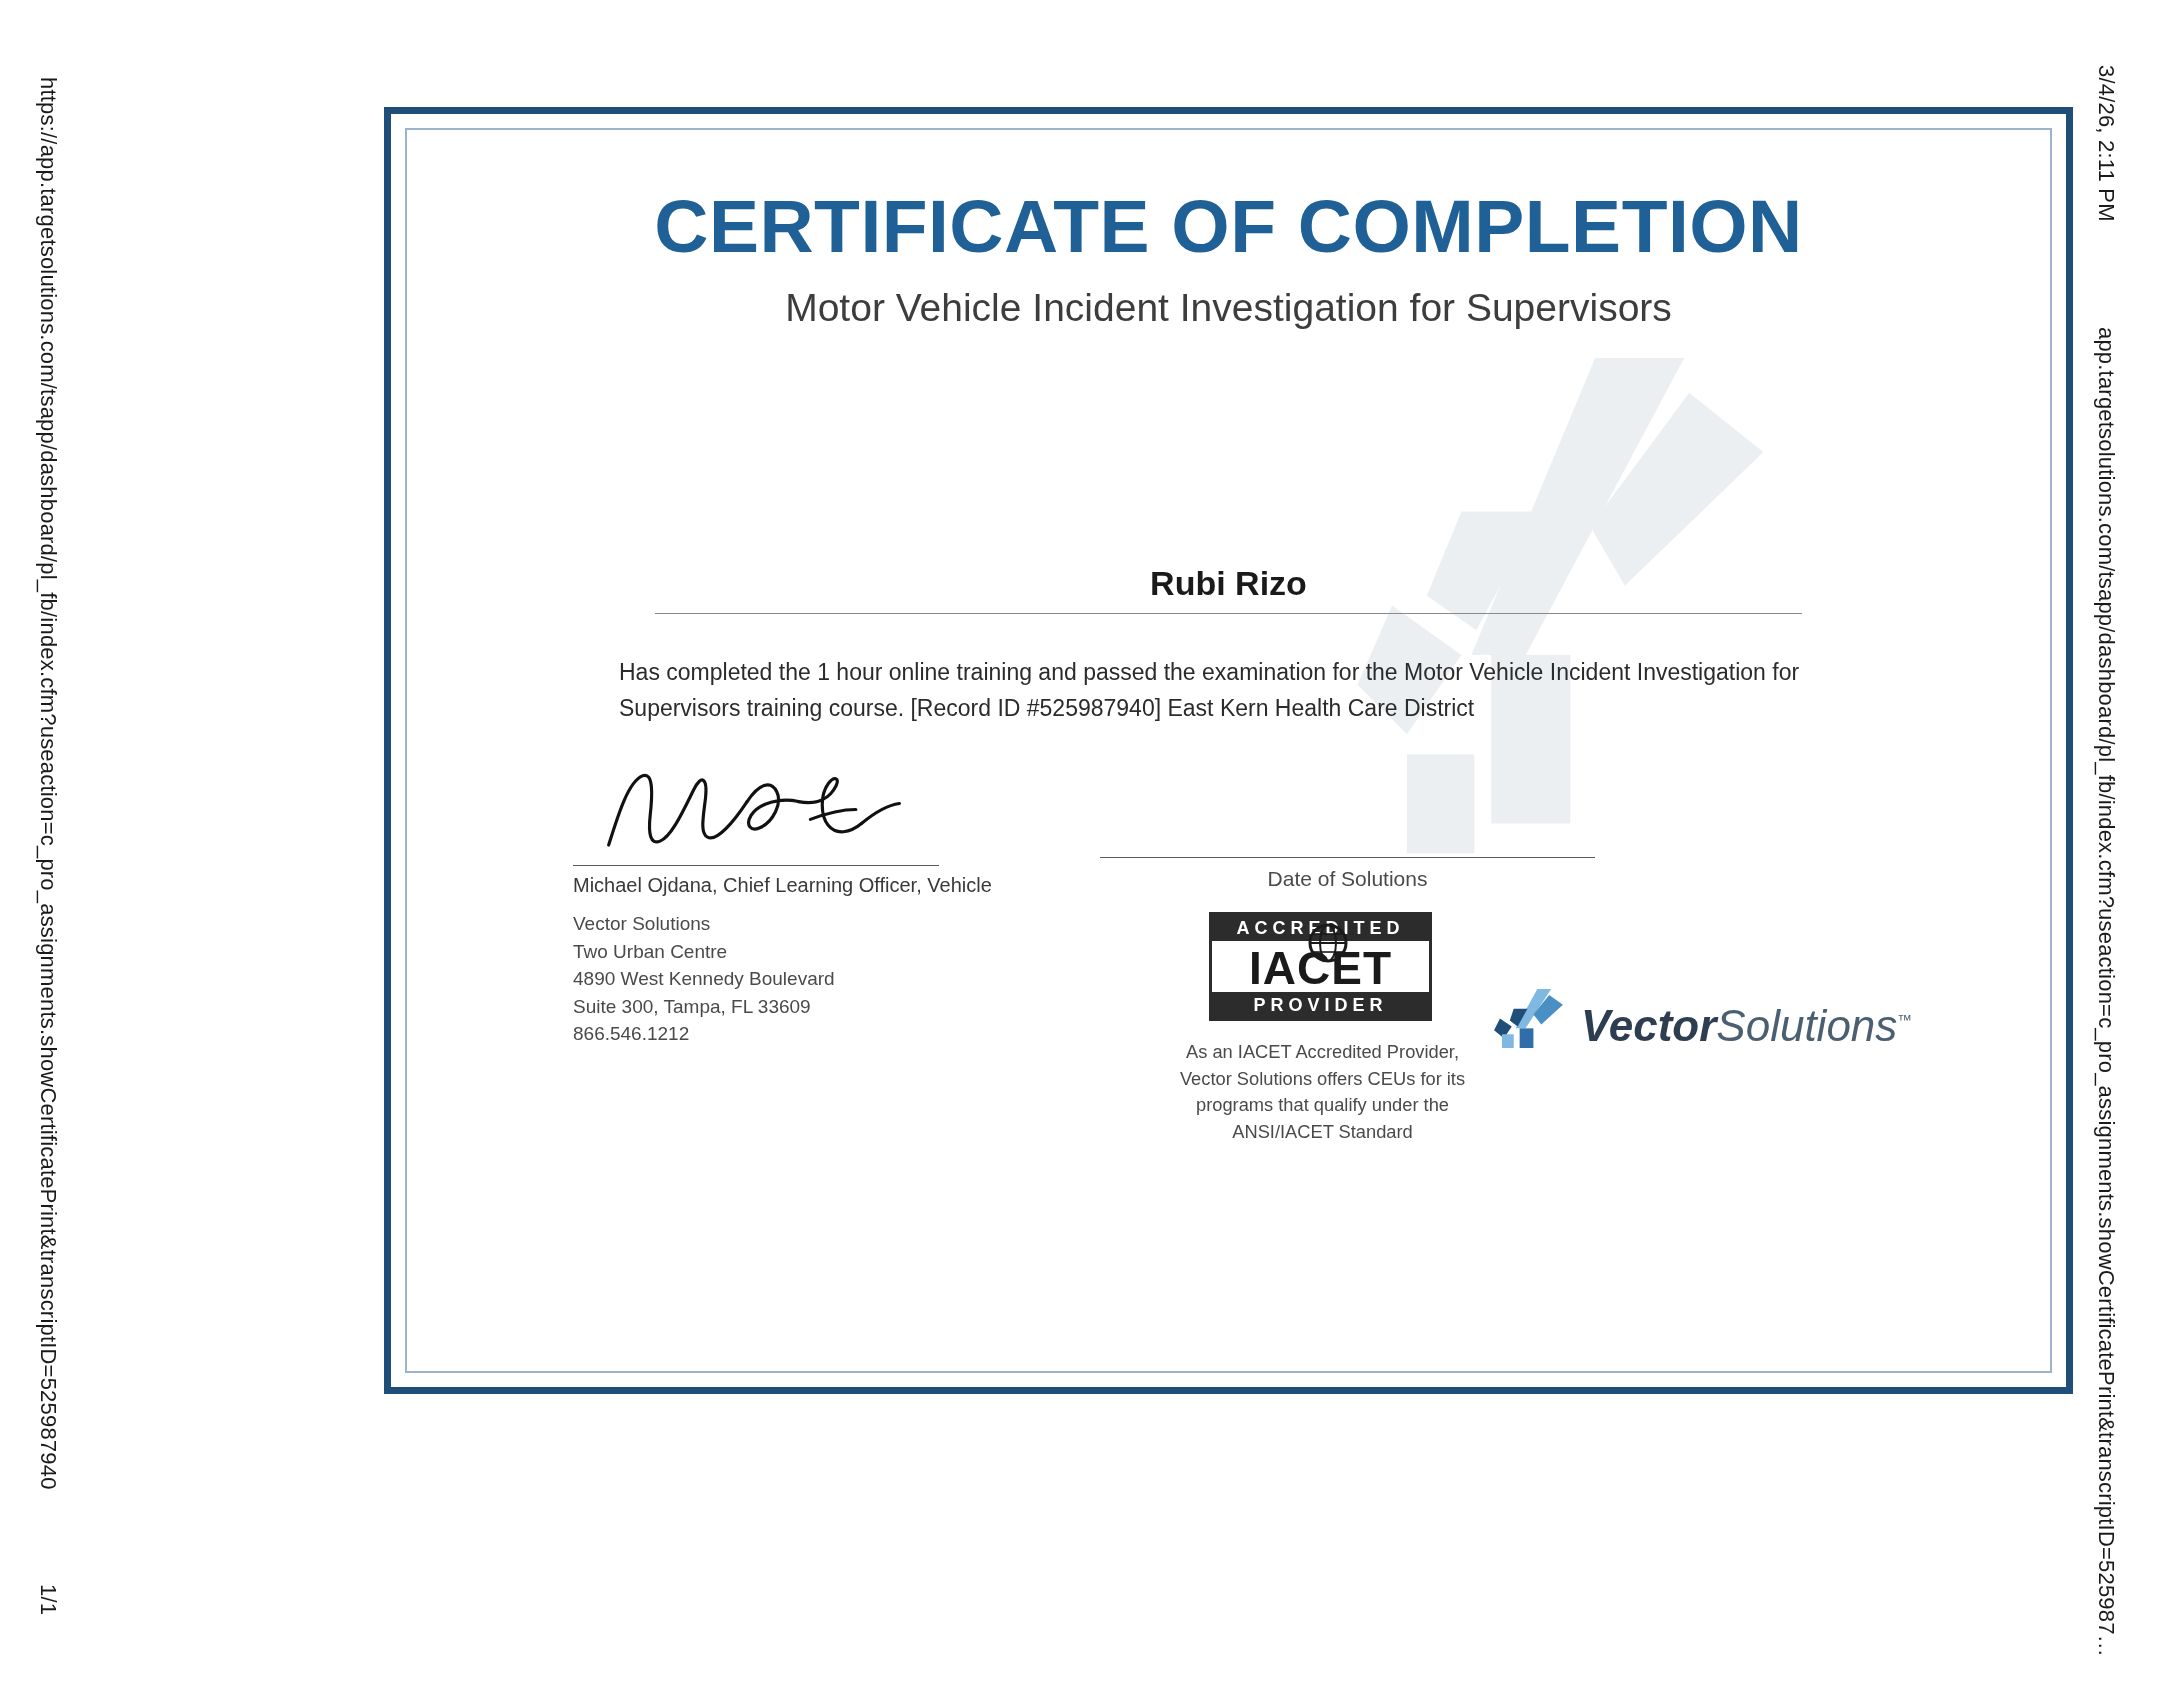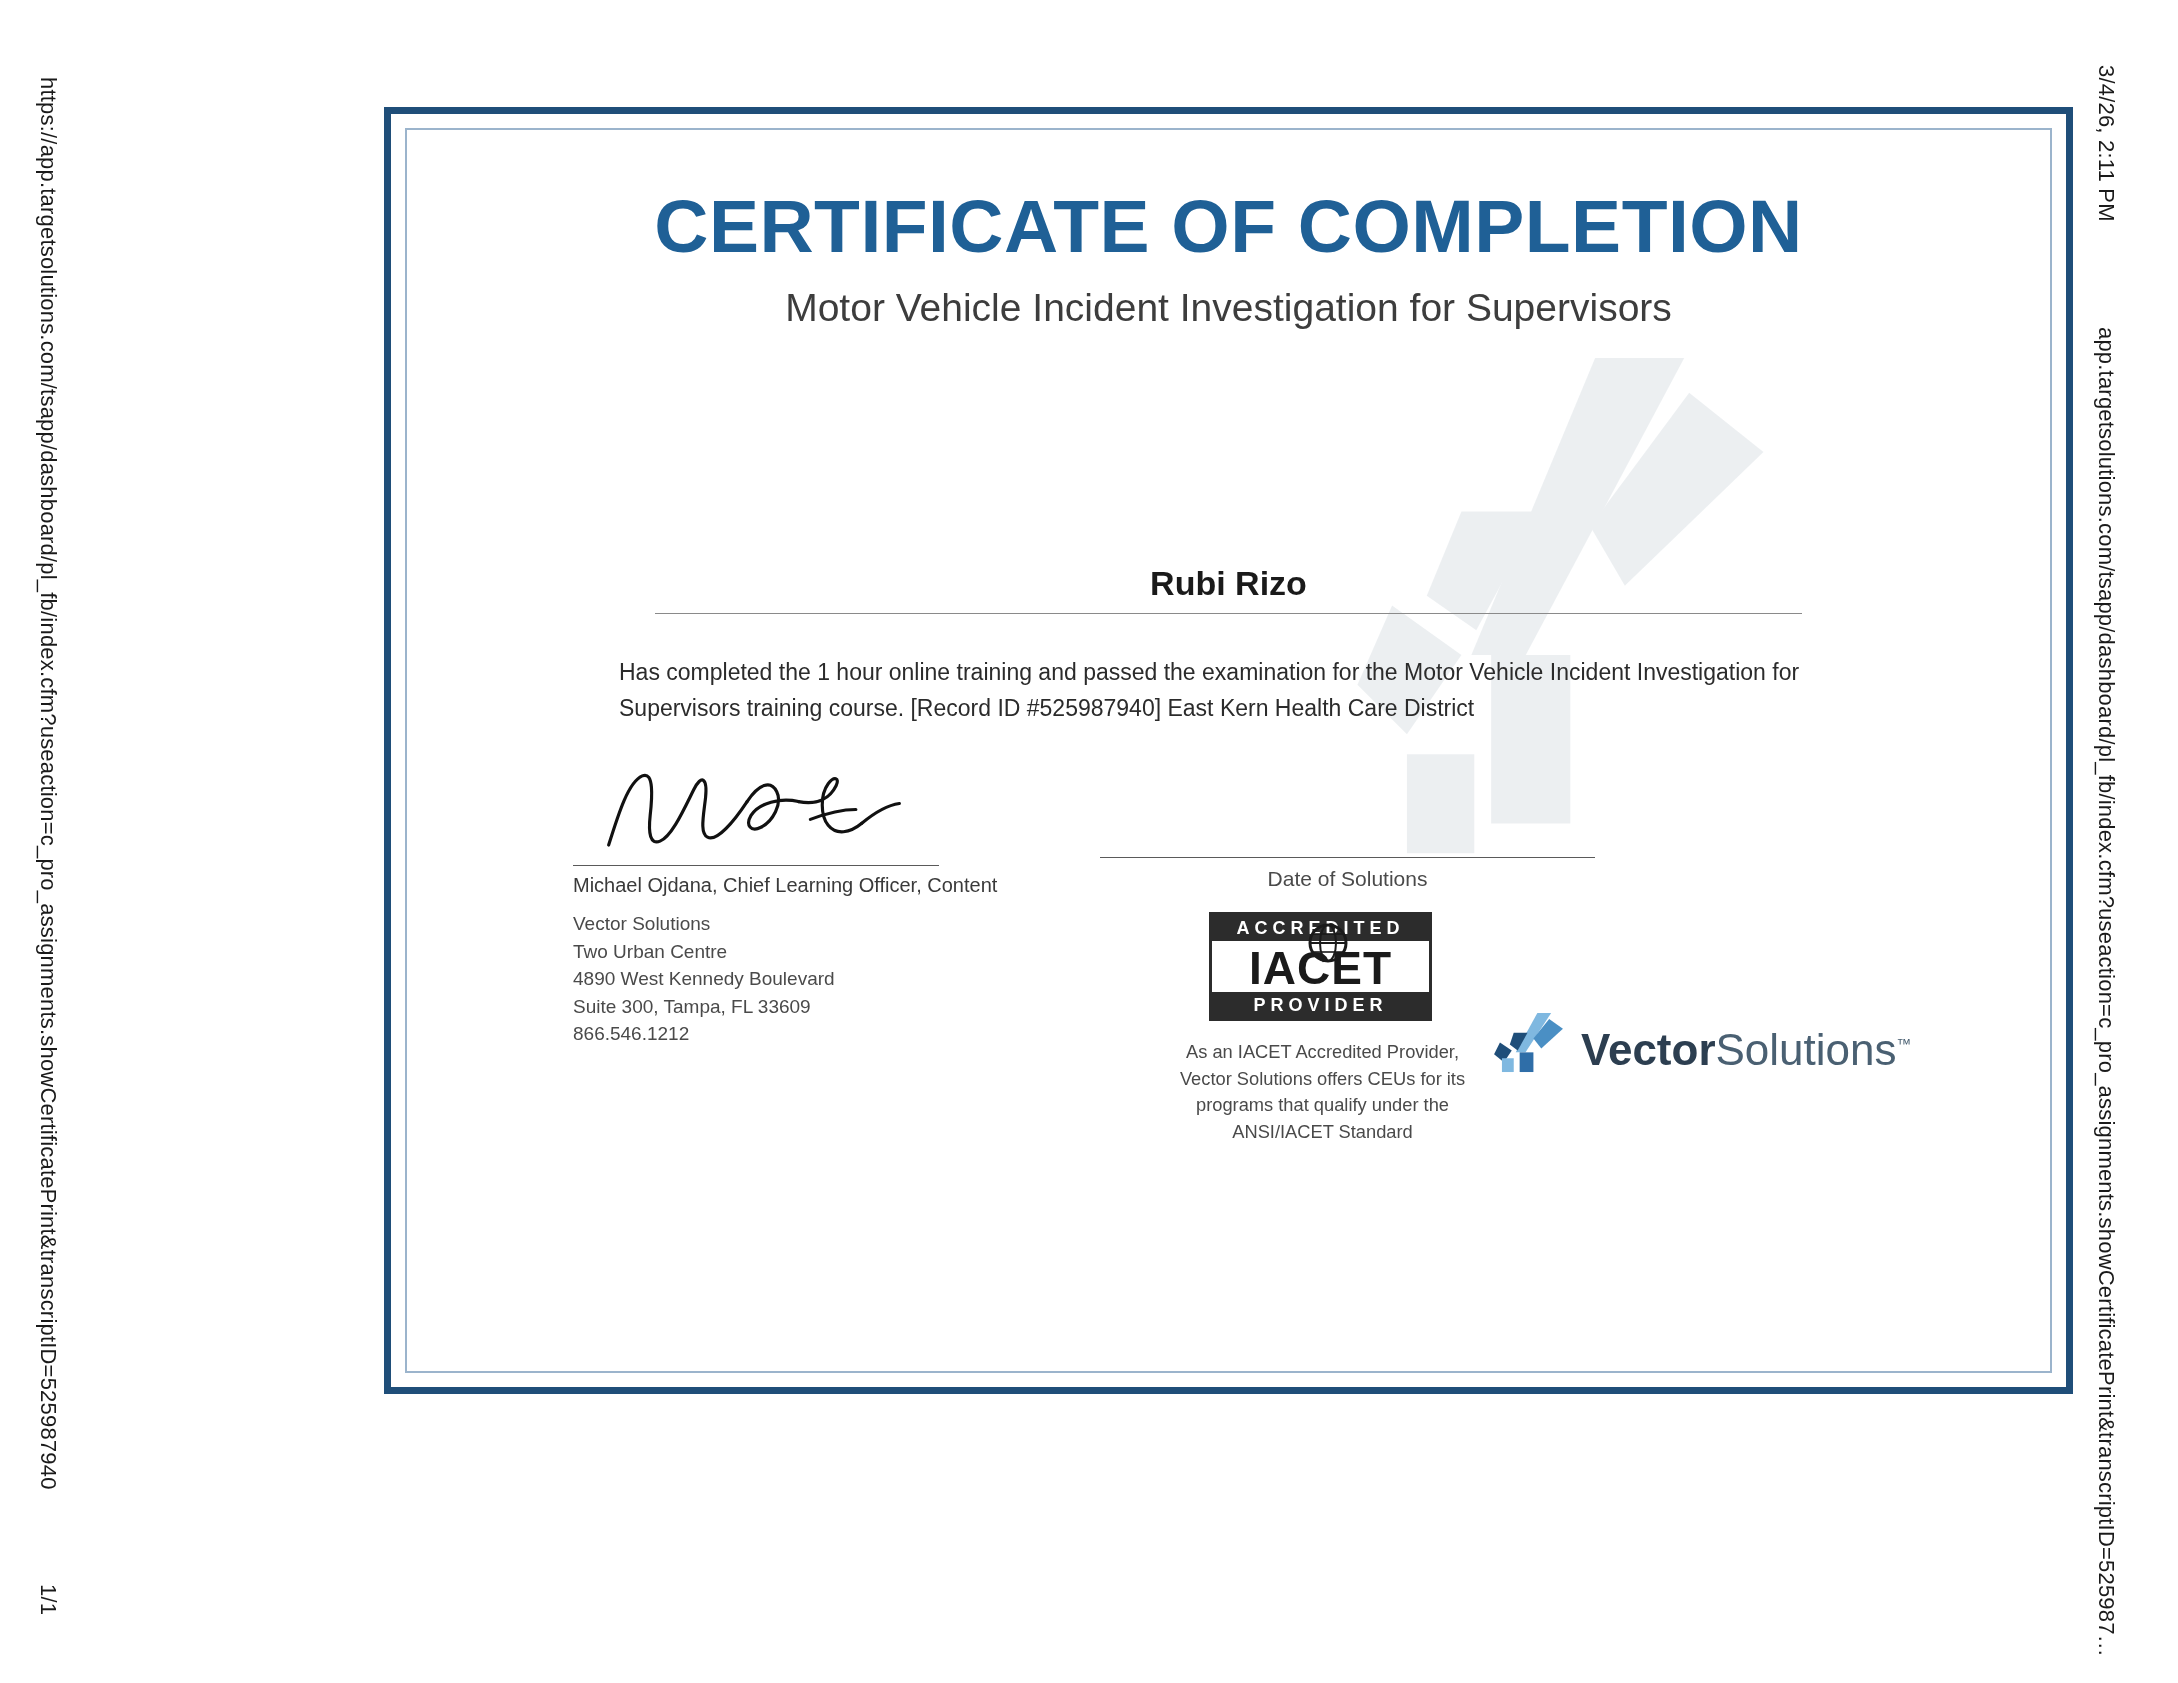--- a/index.html
+++ b/index.html
@@ -264,23 +264,24 @@
     text-align: center;
     font-size: 18.3px;
     line-height: 1.45;
     color: #4a4a4a;
   }
 
   
   .vs-logo {
     position: absolute;
     left: 1079px;
-    top: 881px;
+    top: 857px;
     width: 416px;
     height: 69px;
+    font-style: italic;
   }
   .vs-mark {
     position: absolute;
     left: 0;
     top: 2px;
     width: 85px;
     height: 61px;
   }
   .vs-text {
     position: absolute;
@@ -332,21 +333,21 @@
     <svg class="signature-svg" viewBox="0 0 360 110">
       <g fill="none" stroke="#111111" stroke-width="3.2" stroke-linecap="round" stroke-linejoin="round">
         <path d="M32 92 C42 60, 52 28, 66 22 C78 17, 76 44, 74 62 C72 80, 74 92, 84 88 C96 83, 108 56, 118 36 C126 20, 132 24, 130 44 C128 62, 124 80, 132 84 C142 89, 160 66, 172 48"></path>
         <path d="M172 48 C184 30, 196 26, 202 38 C208 50, 198 68, 186 74 C176 79, 170 72, 176 62 C184 49, 206 44, 224 48"></path>
         <path d="M224 48 C244 52, 256 44, 262 32 C266 24, 260 22, 254 30 C246 41, 246 62, 254 72 C262 82, 276 80, 288 70"></path>
         <path d="M236 66 C252 60, 268 56, 282 56"></path>
         <path d="M288 70 C300 60, 312 52, 326 50"></path>
       </g>
     </svg>
     <div class="sig-rule"></div>
-    <div class="sig-caption">Michael Ojdana, Chief Learning Officer, Content</div>
+    <div class="sig-caption">Michael Ojdana, Chief Learning Officer, Vehicle</div>
 
     <div class="address-block">
       <div>Vector Solutions</div>
       <div>Two Urban Centre</div>
       <div>4890 West Kennedy Boulevard</div>
       <div>Suite 300, Tampa, FL 33609</div>
       <div>866.546.1212</div>
     </div>
 
     <div class="date-rule"></div>

